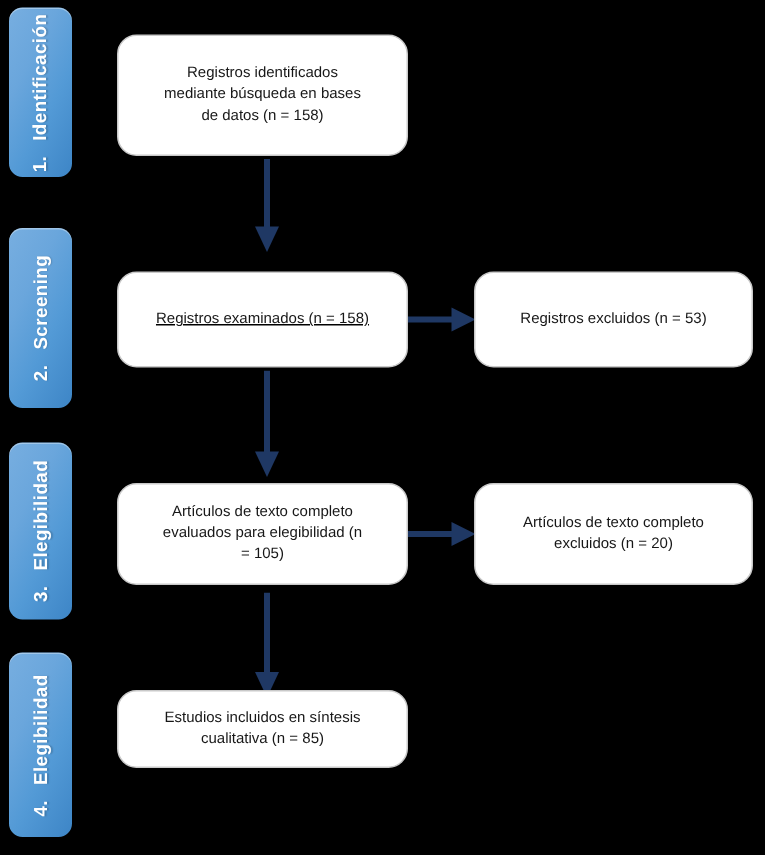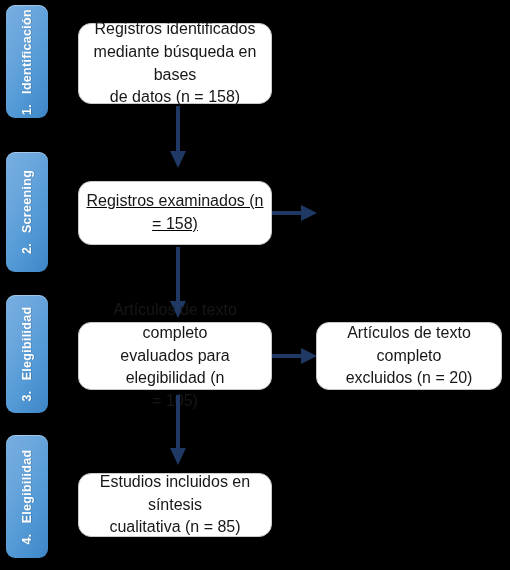--- a/index.html
+++ b/index.html
@@ -48,21 +48,21 @@
     border: 1px solid #c9c9c9;
     border-radius: 13px;
     box-sizing: border-box;
     display: flex;
     align-items: center;
     justify-content: center;
     padding: 4px 6px;
   }
   .node-text {
     color: #171717;
-    font-size: 16px;
+    font-size: 10px;
     line-height: 1.42;
     text-align: center;
     white-space: pre-line;
   }
 
   
   .arrow-v {
     position: absolute;
     width: 22px;
   }
@@ -118,20 +118,23 @@
     <div class="node-text">Registros examinados (n = 158)</div>
   </div>
 
   <div class="arrow-h" style="left:272px; top:202px; width:46px;">
     <svg width="46" height="22" viewBox="0 0 46 22">
       <line x1="0" y1="11" x2="33" y2="11" stroke="#1f3864" stroke-width="4"></line>
       <polygon points="45,11 29,3 29,19" fill="#1f3864"></polygon>
     </svg>
   </div>
 
+  <div class="node" style="left:316px; top:181px; width:186px; height:64px;">
+    <div class="node-text">Registros excluidos (n = 53)</div>
+  </div>
 
   <div class="arrow-v" style="left:167px; top:247px; height:73px;">
     <svg width="22" height="73" viewBox="0 0 22 73">
       <line x1="11" y1="0" x2="11" y2="59" stroke="#1f3864" stroke-width="4"></line>
       <polygon points="11,71 3,54 19,54" fill="#1f3864"></polygon>
     </svg>
   </div>
 
   <div class="node" style="left:78px; top:322px; width:194px; height:68px;">
     <div class="node-text">Artículos de texto completo
@@ -151,18 +154,18 @@
 excluidos (n = 20)</div>
   </div>
 
   <div class="arrow-v" style="left:167px; top:395px; height:72px;">
     <svg width="22" height="72" viewBox="0 0 22 72">
       <line x1="11" y1="0" x2="11" y2="58" stroke="#1f3864" stroke-width="4"></line>
       <polygon points="11,70 3,53 19,53" fill="#1f3864"></polygon>
     </svg>
   </div>
 
-  <div class="node" style="left:78px; top:473px; width:194px; height:64px;">
+  <div class="node" style="left:78px; top:460px; width:194px; height:52px;">
     <div class="node-text">Estudios incluidos en síntesis
 cualitativa (n = 85)</div>
   </div>
 
 </div>
 
 </body></html>

